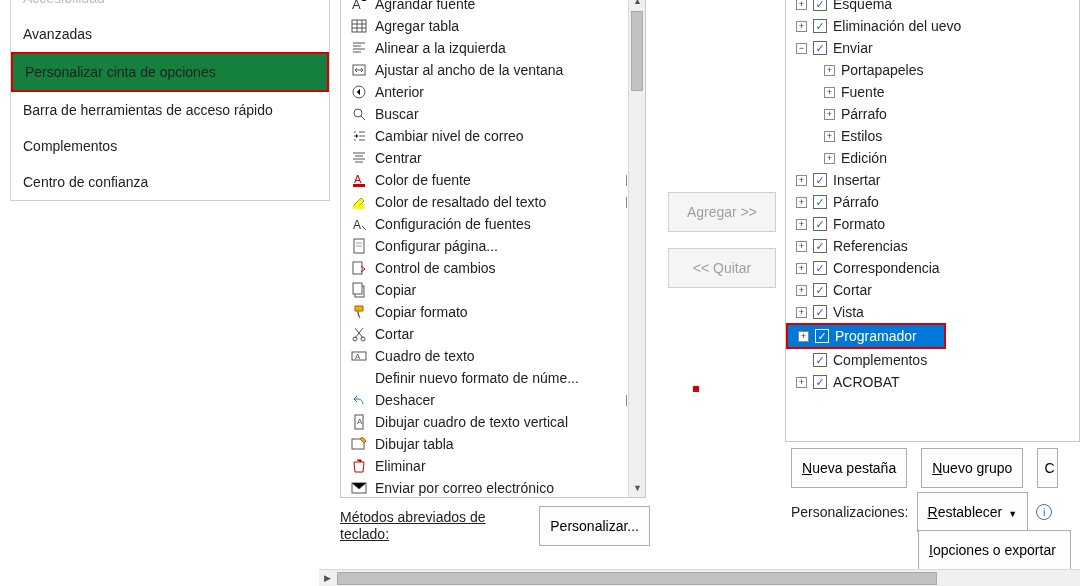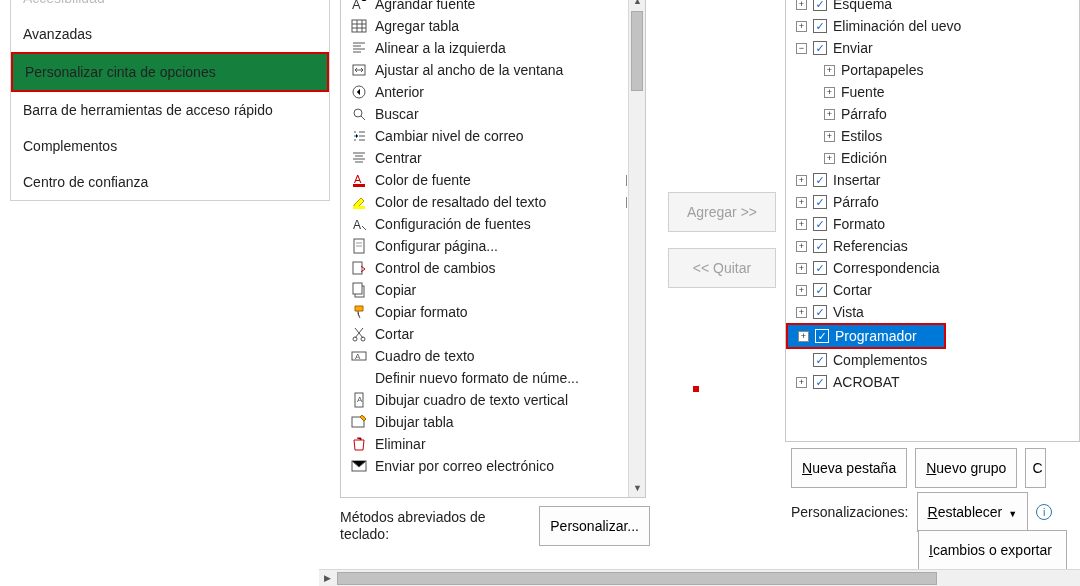--- a/index.html
+++ b/index.html
@@ -84,20 +84,21 @@
   .kb-shortcuts {
     position: absolute;
     left: 340px; top: 506px;
     width: 310px;
     display: flex; align-items: center;
   }
   .kb-shortcuts .label {
     flex: 1;
     padding-right: 8px;
     line-height: 1.2;
+    text-decoration: underline;
   }
   .btn {
     background: #fdfdfd;
     border: 1px solid #adadad;
     padding: 11px 10px;
     font: inherit;
     cursor: pointer;
   }
   .btn u { text-decoration: underline; }
   .btn:disabled { color: #a0a0a0; border-color:#d0d0d0; background:#f5f5f5;}
@@ -149,21 +150,21 @@
     background: #0078d7; color: #fff;
   }
   .tree-row.selected .chk { border-color:#fff; color:#fff; }
   .red-box {
     border: 2px solid #d50000;
   }
   
   .tab-btn-row {
     position: absolute;
     left: 791px; top: 448px;
-    display: flex; gap: 8px;
+    display: flex; gap: 14px;
   }
   .personalizaciones-row {
     position: absolute;
     left: 791px; top: 492px;
     display:flex; align-items:center; gap:8px;
   }
   .import-row {
     position: absolute;
     left: 918px; top: 530px;
   }
@@ -358,20 +359,29 @@
       </div>
       <div class="cmd-row">
         <span class="cmd-icon">
           <svg viewBox="0 0 16 16"></svg>
         </span>
         <span>Definir nuevo formato de núme...</span>
       </div>
       <div class="cmd-row">
         <span class="cmd-icon">
           <svg viewBox="0 0 16 16">
+            <path d="M12 12a5 5 0 00-5-5H3m0 0l3-3M3 7l3 3" stroke="#2a7ab0" fill="none"></path>
+          </svg>
+        </span>
+        <span>Deshacer</span>
+        <span class="cmd-arrow split">▶</span>
+      </div>
+      <div class="cmd-row">
+        <span class="cmd-icon">
+          <svg viewBox="0 0 16 16">
             <rect x="4" y="1" width="8" height="14" stroke="#555" fill="none"></rect>
             <text x="6" y="10" font-size="8" fill="#555">A</text>
           </svg>
         </span>
         <span>Dibujar cuadro de texto vertical</span>
       </div>
       <div class="cmd-row">
         <span class="cmd-icon">
           <svg viewBox="0 0 16 16">
             <rect x="1" y="3" width="12" height="10" stroke="#555" fill="none"></rect>
@@ -533,20 +543,20 @@
   <button class="btn" style="padding-left:6px;padding-right:2px">C</button>
 </div>
 
 <div class="personalizaciones-row">
   <span>Personalizaciones:</span>
   <button class="btn"><u>R</u><span>establecer</span><span class="dropdown-caret">▼</span></button>
   <span class="info-icon">i</span>
 </div>
 
 <div class="import-row">
-  <button class="btn"><u>I</u><span>cambios o exportar</span><span class="dropdown-caret" style="margin-left:4px"></span></button>
+  <button class="btn"><u>I</u><span>opciones o exportar</span><span class="dropdown-caret" style="margin-left:4px"></span></button>
 </div>
 
 <div class="hscroll">
   <div class="scroll-btn" style="left:0">◀</div>
   <div class="scroll-thumb-h"></div>
   <div class="scroll-btn" style="right:0">▶</div>
 </div>
 
 </body></html>

